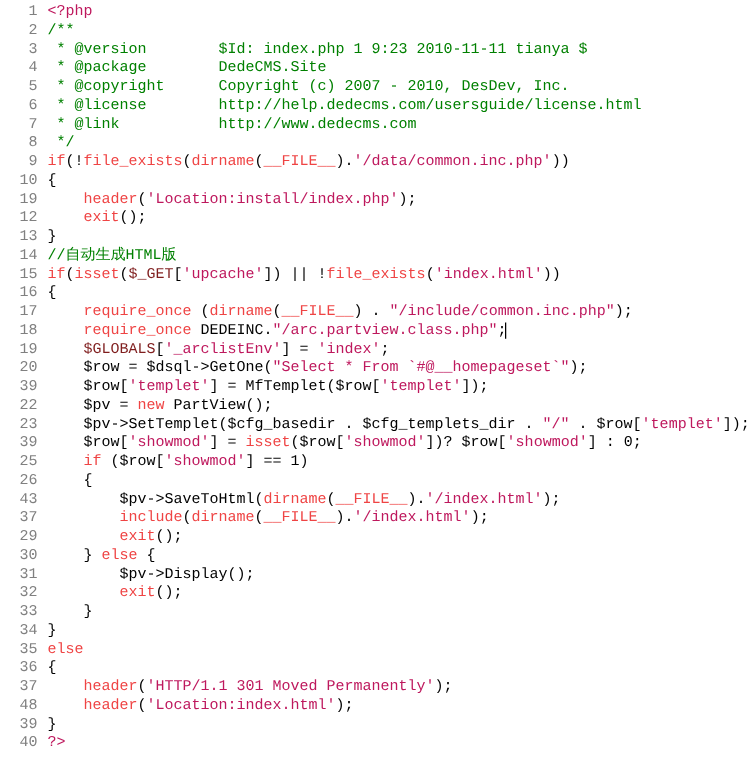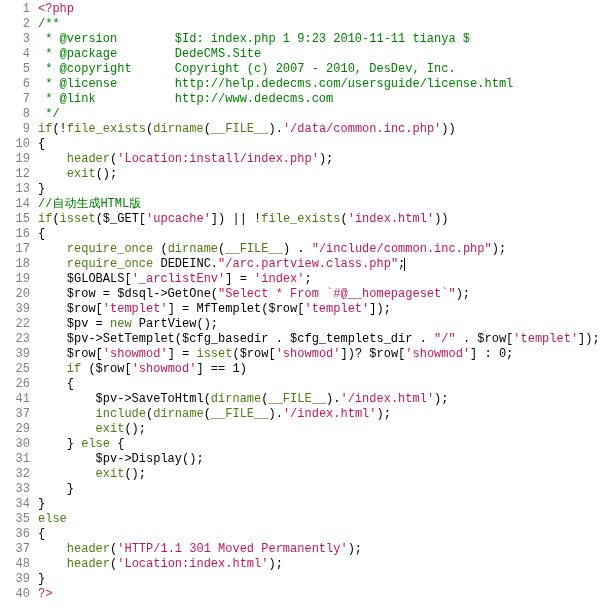--- a/index.html
+++ b/index.html
@@ -25,24 +25,24 @@
     height: 15px;
   }
   .code {
     padding: 2px 0;
     white-space: pre;
   }
   .code-line {
     height: 15px;
   }
   .t-red { color: #be185d; }
-  .t-blue { color: #4d7c0f; }
+  .t-blue { color: #ef4444; }
   .t-green { color: #008000; }
   .t-black { color: #000000; }
-  .t-orange { color: #000000; text-align: center; }
+  .t-orange { color: #7f1d1d; text-align: center; }
   .cursor {
     display: inline-block;
     width: 1px;
     height: 13px;
     background: #000;
     vertical-align: text-bottom;
     margin-left: -1px;
   }
 </style>
 </head>
@@ -69,21 +69,21 @@
       <div class="line-no">17</div>
       <div class="line-no">18</div>
       <div class="line-no">19</div>
       <div class="line-no">20</div>
       <div class="line-no">39</div>
       <div class="line-no">22</div>
       <div class="line-no">23</div>
       <div class="line-no">39</div>
       <div class="line-no">25</div>
       <div class="line-no">26</div>
-      <div class="line-no">41</div>
+      <div class="line-no">43</div>
       <div class="line-no">37</div>
       <div class="line-no">29</div>
       <div class="line-no">30</div>
       <div class="line-no">31</div>
       <div class="line-no">32</div>
       <div class="line-no">33</div>
       <div class="line-no">34</div>
       <div class="line-no">35</div>
       <div class="line-no">36</div>
       <div class="line-no">37</div>

